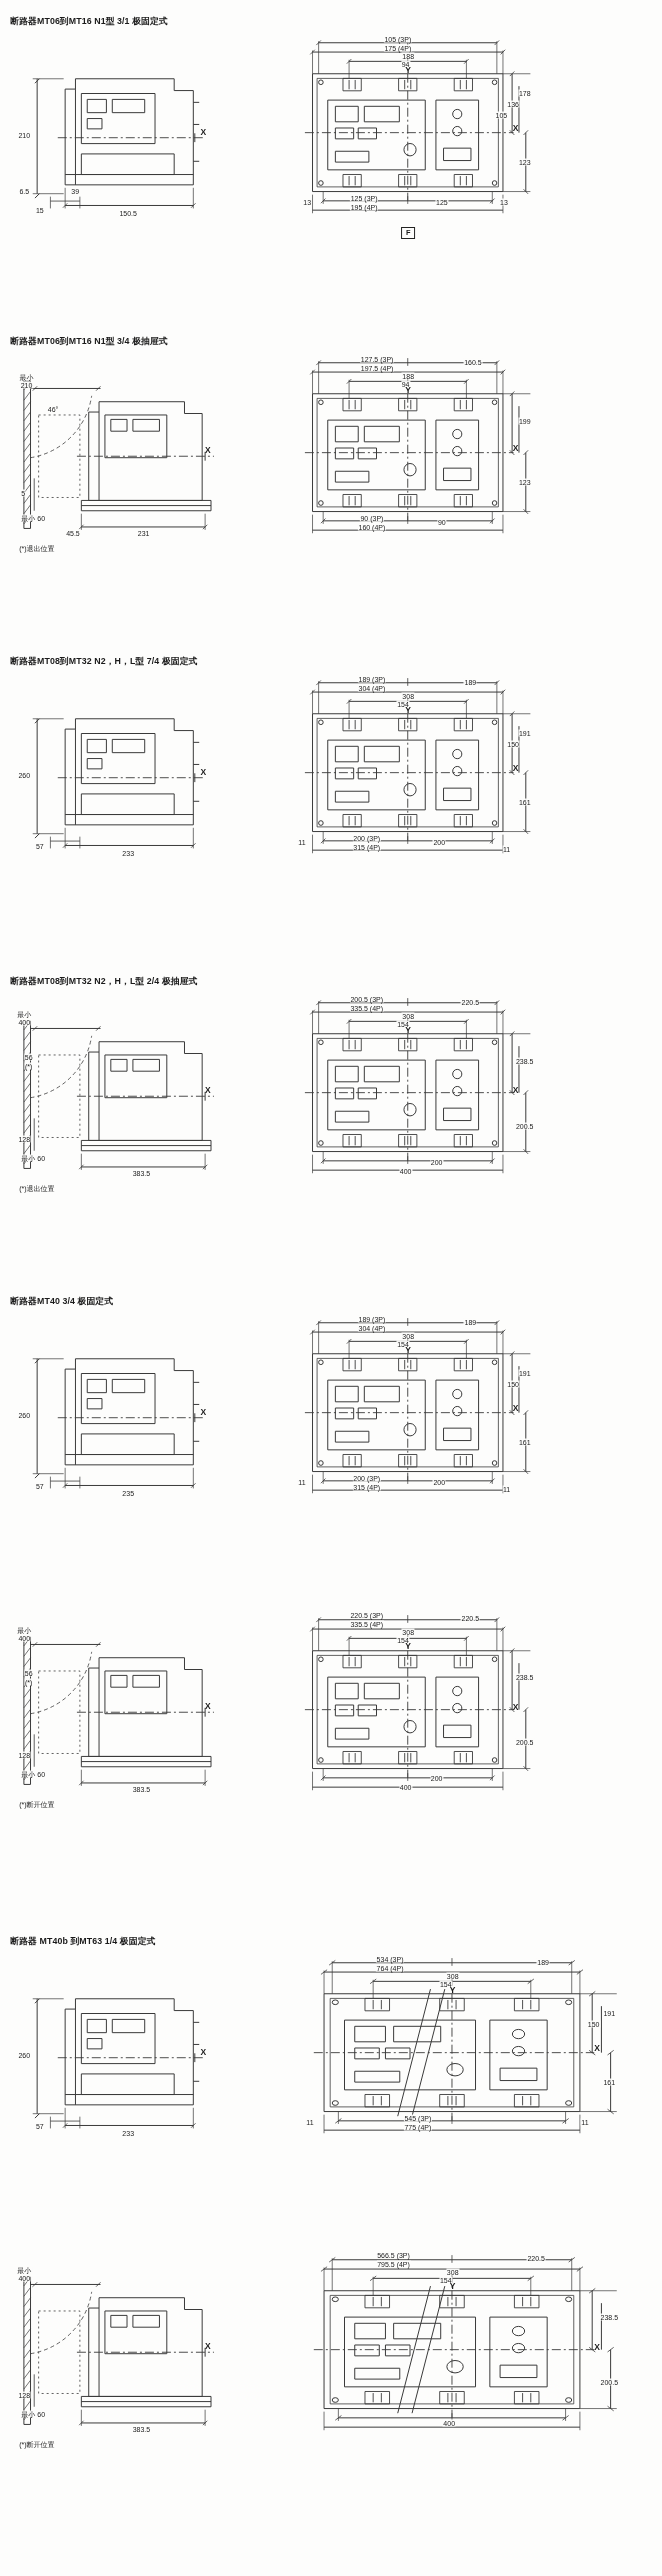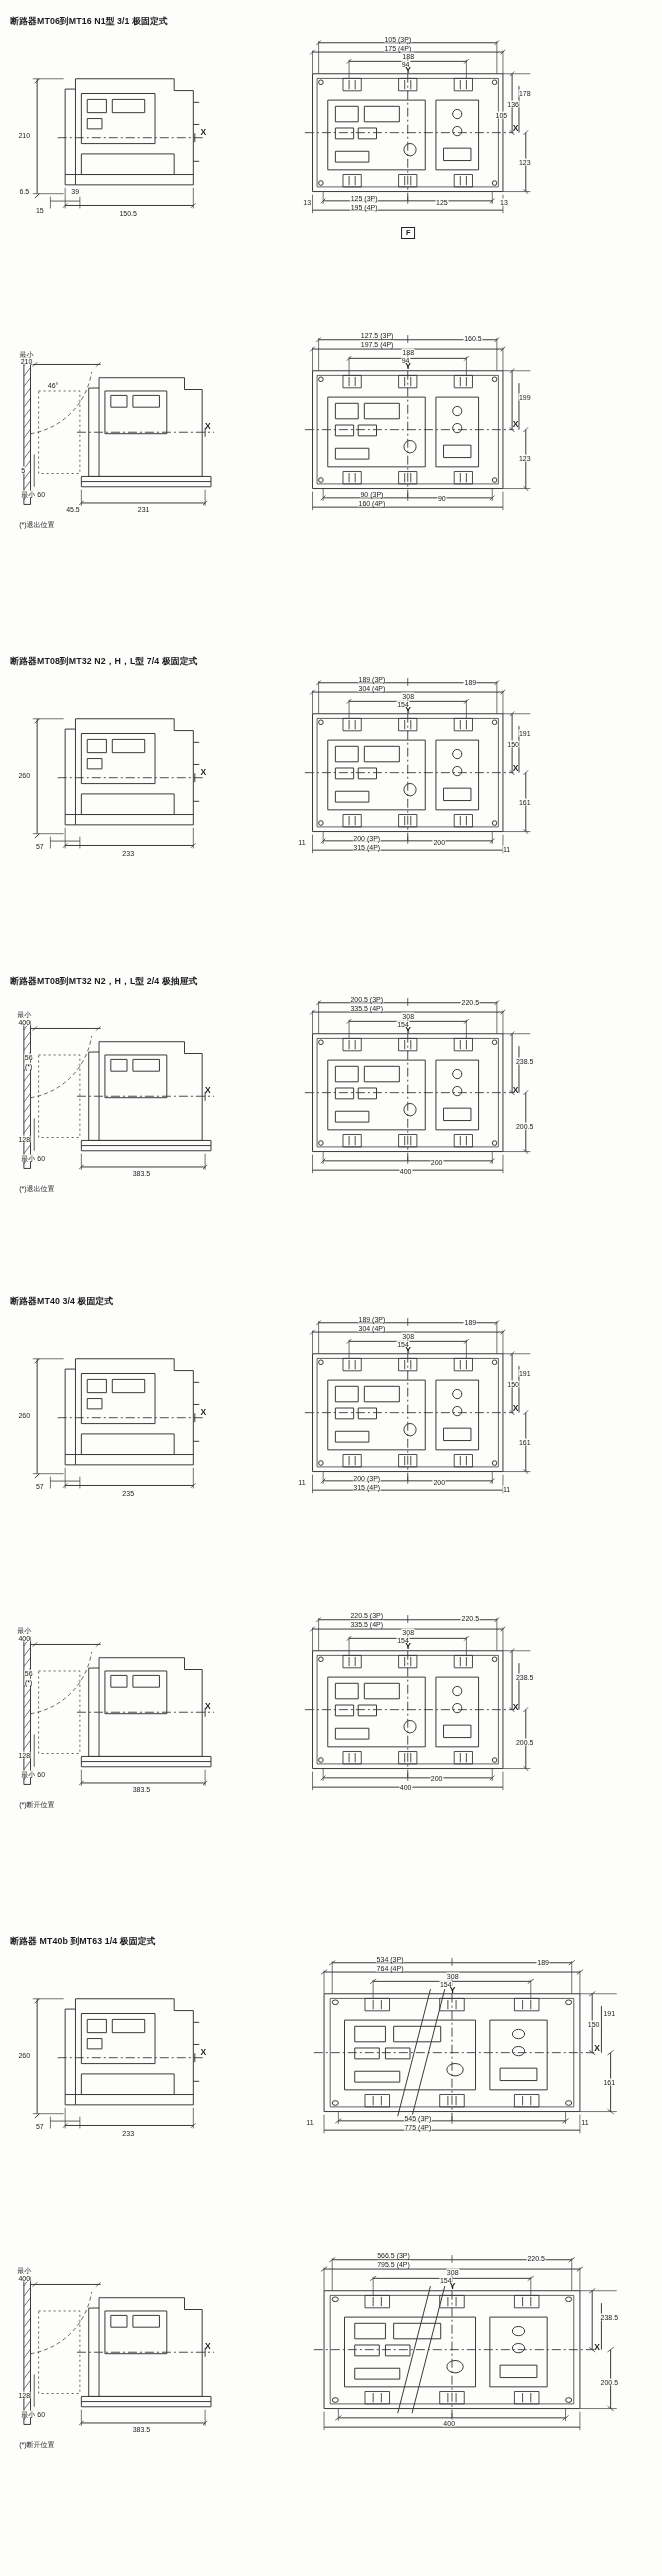--- a/index.html
+++ b/index.html
@@ -232,20 +232,21 @@
             <span class="dim" style="left: 33%; top: 92%;">195 (4P)</span>
             <span class="dim" style="left: 63%; top: 89.3%;">125</span>
             <span class="dim" style="left: 87%; top: 89.3%;">13</span>
           </div>
         <div class="figmark">F</div>
       </div>
     </div>
   </section>
 
   <section class="sec">
+    <h3 class="title">断路器MT06到MT16 N1型 3/4 极抽屉式</h3>
     <div class="panels">
       <div class="panel side">
         <svg class="sketch" viewBox="0 0 300 230">
             <use href="#g-side-drawout"></use>
           </svg>
         <div class="labels">
             <span class="dim" style="left: 4%; top: 5%;">最小</span>
             <span class="dim" style="left: 4%; top: 9.5%;">210</span>
             <span class="dim" style="left: 16%; top: 23%;">46°</span>
             <span class="dim" style="left: 2.5%; top: 72%;">5</span>

